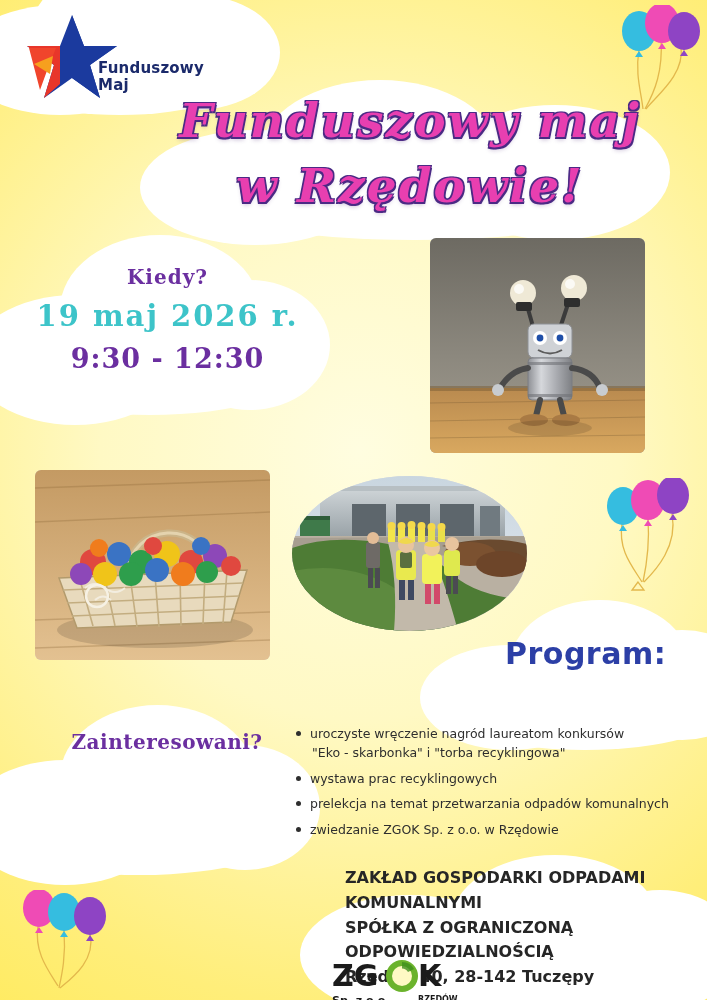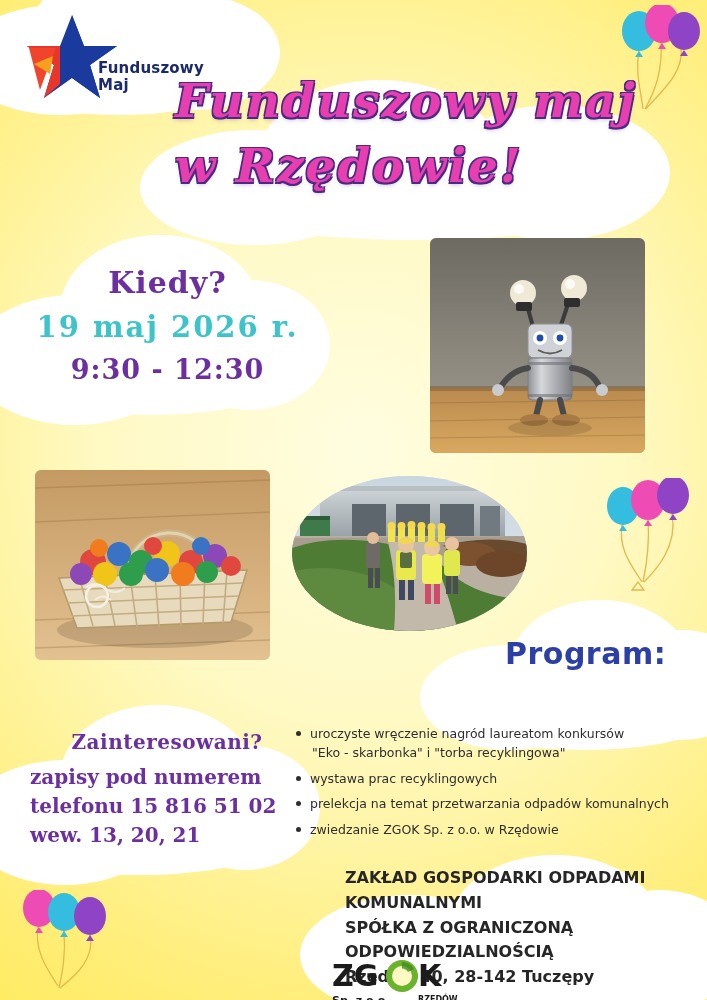--- a/index.html
+++ b/index.html
@@ -79,23 +79,23 @@
     line-height: 1.15;
     letter-spacing: .2px;
   }
 
   
   .balloons { position: absolute; }
 
   
   #poster-title {
     position: absolute;
-    left: 175px; top: 76px;
+    left: 175px; top: 96px;
     width: 470px;
-    text-align: left;
+    text-align: center;
     font-family: "DejaVu Serif", serif;
     font-style: italic;
     font-weight: bold;
     color: #e83fb0;
     text-shadow:
       -1.5px -1.5px 0 #4b2a85,
        1.5px -1.5px 0 #4b2a85,
       -1.5px  1.5px 0 #4b2a85,
        1.5px  1.5px 0 #4b2a85,
        0 3px 4px rgba(80,40,120,.28);
@@ -107,21 +107,21 @@
   
   #kiedy-block {
     position: absolute;
     left: 30px; top: 265px;
     width: 275px;
     text-align: center;
   }
   #kiedy-heading {
     font-family: "DejaVu Serif", serif;
     font-weight: bold;
-    font-size: 30px;
+    font-size: 20px;
     color: #6b2fa0;
     letter-spacing: 1px;
   }
   #kiedy-date {
     margin-top: 10px;
     font-family: "DejaVu Serif", serif;
     font-weight: bold;
     font-size: 29px;
     color: #3dc4c9;
     letter-spacing: 2px;
@@ -562,25 +562,20 @@
     <li>
       <span>prelekcja na temat przetwarzania odpadów komunalnych</span>
     </li>
     <li>
       <span>zwiedzanie ZGOK Sp. z o.o. w Rzędowie</span>
     </li>
   </ul>
 
   <div id="contact-block">
     <div id="contact-heading">Zainteresowani?</div>
-    <div id="contact-lines">
-      <div>zapisy pod numerem</div>
-      <div>telefonu 15 816 51 02</div>
-      <div>wew. 13, 20, 21</div>
-    </div>
   </div>
 
   <div id="footer-text">
     <div>ZAKŁAD GOSPODARKI ODPADAMI KOMUNALNYMI</div>
     <div>SPÓŁKA Z OGRANICZONĄ ODPOWIEDZIALNOŚCIĄ</div>
     <div>Rzędów 40, 28-142 Tuczępy</div>
   </div>
 
   <div id="zgok-logo">
     <svg width="140" height="62" viewBox="0 0 140 62">

